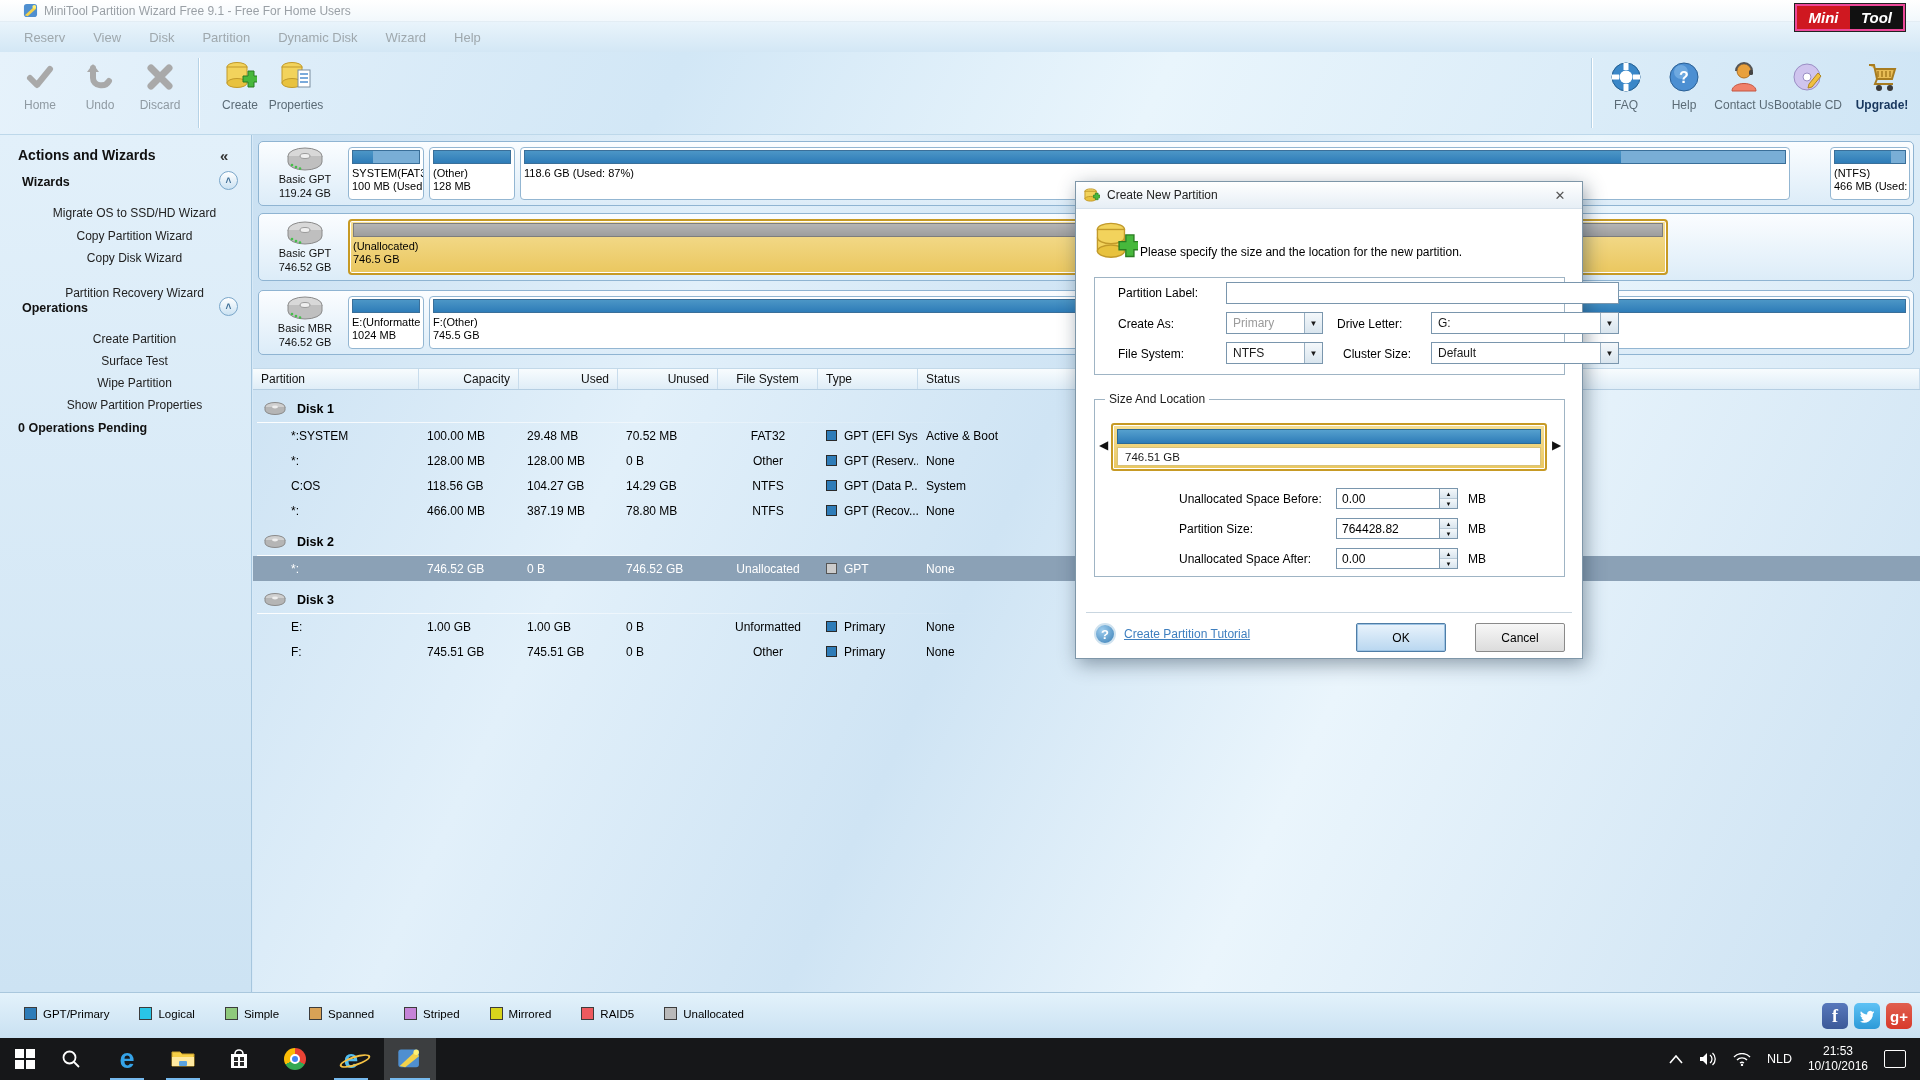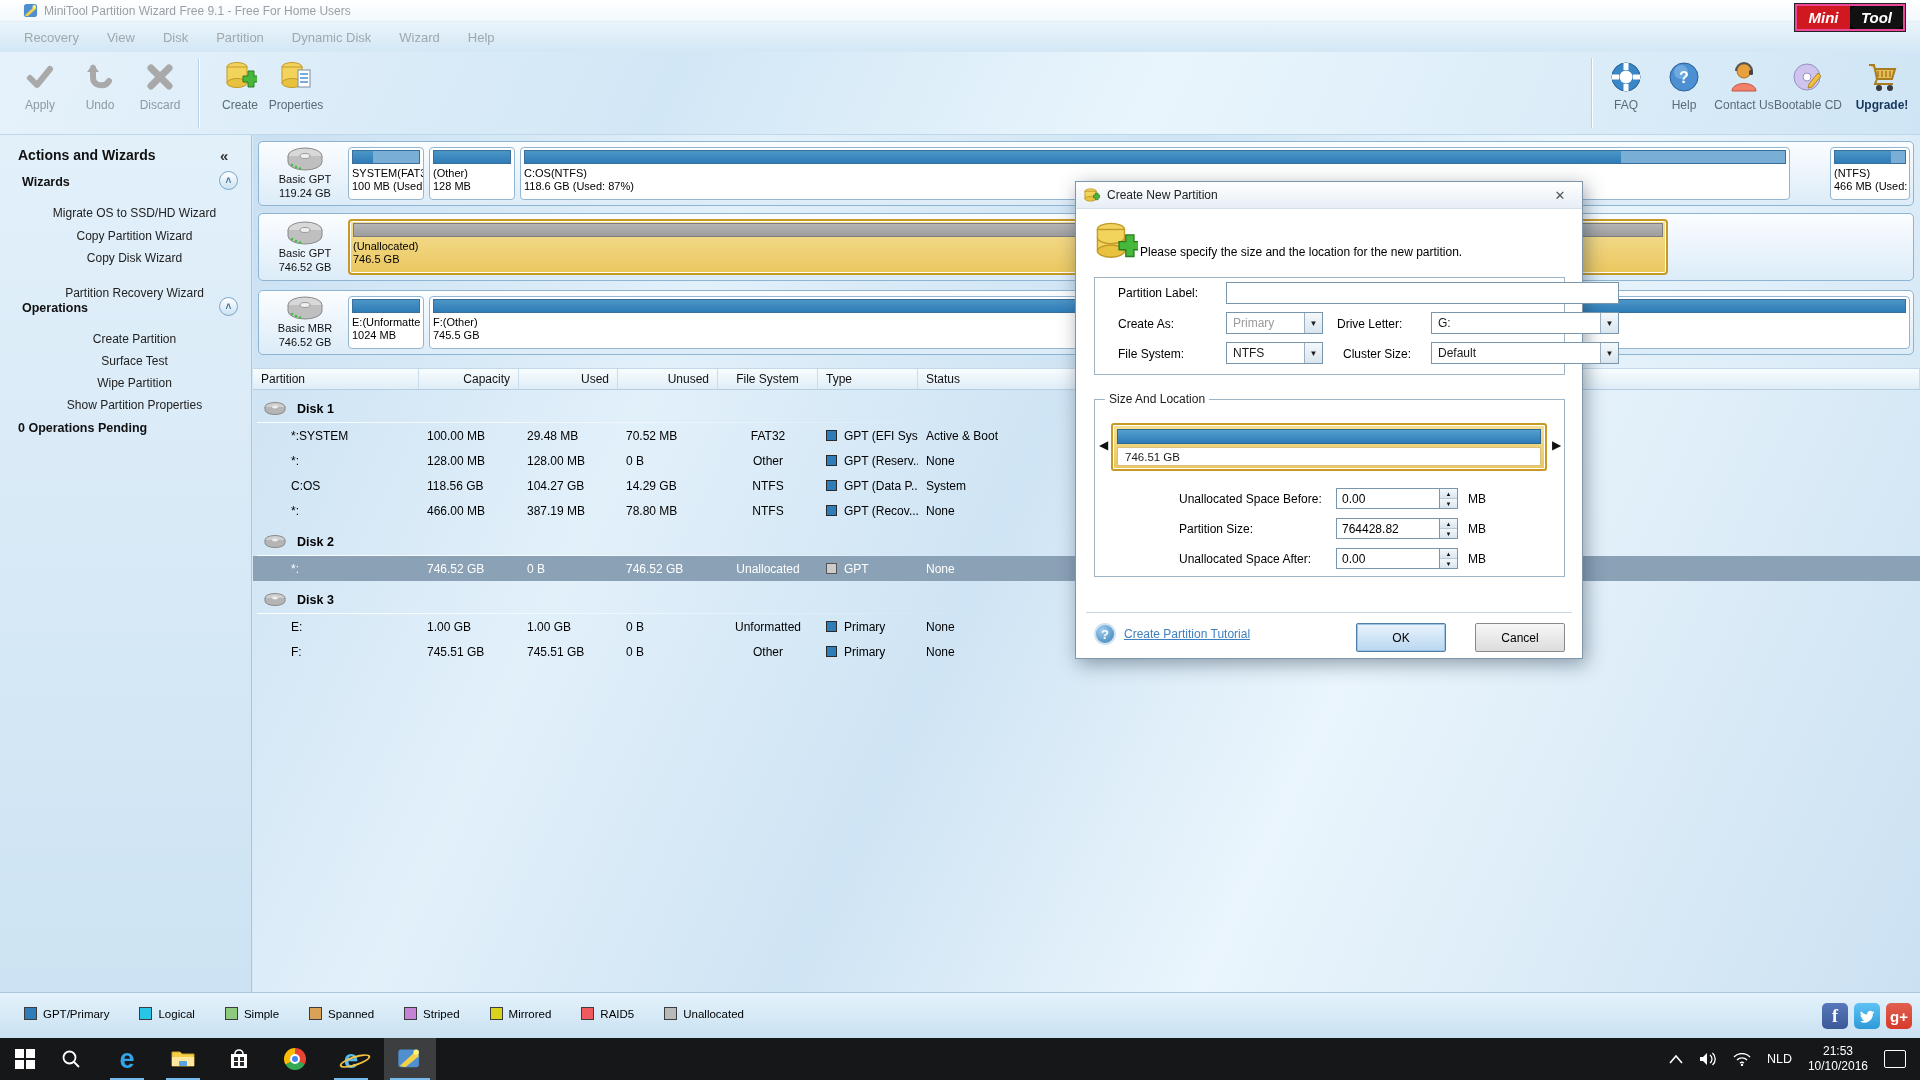--- a/index.html
+++ b/index.html
@@ -16,21 +16,21 @@
   .winbtn { width:45px; height:22px; display:flex; align-items:center; justify-content:center;
     color:#8a8f94; font-size:11px; }
 
   
   .menubar { position:absolute; top:22px; left:0; width:1920px; height:30px;
     background:linear-gradient(#e9f4fb,#d3e7f5); display:flex; align-items:center; padding-left:10px; }
   .menu-item { color:#9fa8ad; padding:0 14px; font-size:13px; height:30px; display:flex; align-items:center; }
   .brandlogo { position:absolute; right:15px; top:4px; width:110px; height:27px; display:flex;
     border:2px solid #ec4899; outline:1px solid #222; background:#000; font-style:italic; font-weight:bold; }
   .brandlogo .p1 { background:#cf1820; color:#fff; flex:1; display:flex; align-items:center; justify-content:center; font-size:15px; }
-  .brandlogo .p2 { background:#111; color:#fff; flex:1; display:flex; align-items:center; justify-content:center; font-size:15px;border-radius:7px; }
+  .brandlogo .p2 { background:#111; color:#fff; flex:1; display:flex; align-items:center; justify-content:center; font-size:15px; }
 
   
   .toolbar { position:absolute; top:52px; left:0; width:1920px; height:83px;
     background:linear-gradient(115deg,#e6f2fb 0%,#d2e7f6 35%,#e9f5fc 60%,#cfe5f5 100%);
     border-bottom:1px solid #bdd8ea; }
   .tbtn { position:absolute; top:8px; width:64px; height:66px; display:flex; flex-direction:column;
     align-items:center; justify-content:flex-start; gap:4px; }
   .tbtn .ticon { width:34px; height:34px; display:flex; align-items:center; justify-content:center; }
   .tbtn .tlabel { font-size:12px; color:#5b6b76; }
   .tlabel.dim { color:#8f9aa2; }
@@ -177,41 +177,41 @@
     </svg>
     <span class="apptitle">MiniTool Partition Wizard Free 9.1 - Free For Home Users</span>
     <div class="wincontrols">
       <div class="winbtn">–</div>
       <div class="winbtn">❐</div>
       <div class="winbtn">✕</div>
     </div>
   </div>
 
   <div class="menubar">
-    <div class="menu-item">Recovery</div>
+    <div class="menu-item">Reserv</div>
     <div class="menu-item">View</div>
     <div class="menu-item">Disk</div>
     <div class="menu-item">Partition</div>
     <div class="menu-item">Dynamic Disk</div>
     <div class="menu-item">Wizard</div>
     <div class="menu-item">Help</div>
   </div>
   <div class="brandlogo">
     <span class="p1">Mini</span>
     <span class="p2">Tool</span>
   </div>
 
   <div class="toolbar">
     <div class="tbtn" style="left:8px">
       <div class="ticon">
         <svg width="30" height="30" viewBox="0 0 30 30">
             <path d="M5 16 L12 23 L25 7" stroke="#a9a9a9" stroke-width="6" fill="none" stroke-linecap="round" stroke-linejoin="round"></path>
           </svg>
       </div>
-      <span class="tlabel dim">Apply</span>
+      <span class="tlabel dim">Home</span>
     </div>
     <div class="tbtn" style="left:68px">
       <div class="ticon">
         <svg width="30" height="30" viewBox="0 0 30 30">
             <path d="M8 6 L8 16 C8 24 20 26 24 19" stroke="#a9a9a9" stroke-width="6" fill="none" stroke-linecap="round"></path>
             <path d="M2 10 L8 2 L14 10 Z" fill="#a9a9a9"></path>
           </svg>
       </div>
       <span class="tlabel dim">Undo</span>
     </div>
@@ -411,21 +411,20 @@
         <div class="pbar">
             <div class="pfill" style="width:100%"></div>
           </div>
         <div class="pline">(Other)</div>
         <div class="pline">128 MB</div>
       </div>
       <div class="pblock" style="left:261px;width:1270px">
         <div class="pbar">
             <div class="pfill" style="width:87%"></div>
           </div>
-        <div class="pline">C:OS(NTFS)</div>
         <div class="pline">118.6 GB (Used: 87%)</div>
       </div>
       <div class="pblock" style="left:1571px;width:80px">
         <div class="pbar">
             <div class="pfill" style="width:80%"></div>
           </div>
         <div class="pline">(NTFS)</div>
         <div class="pline">466 MB (Used:</div>
       </div>
     </div>

